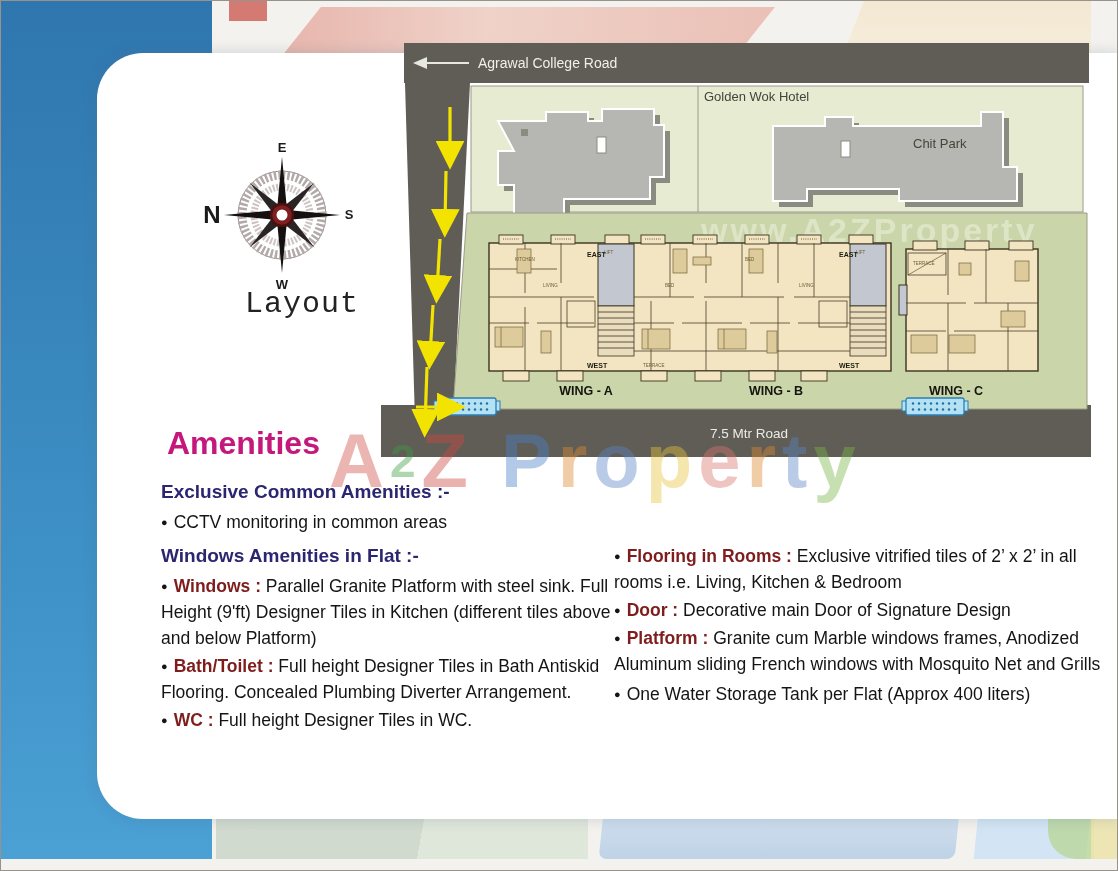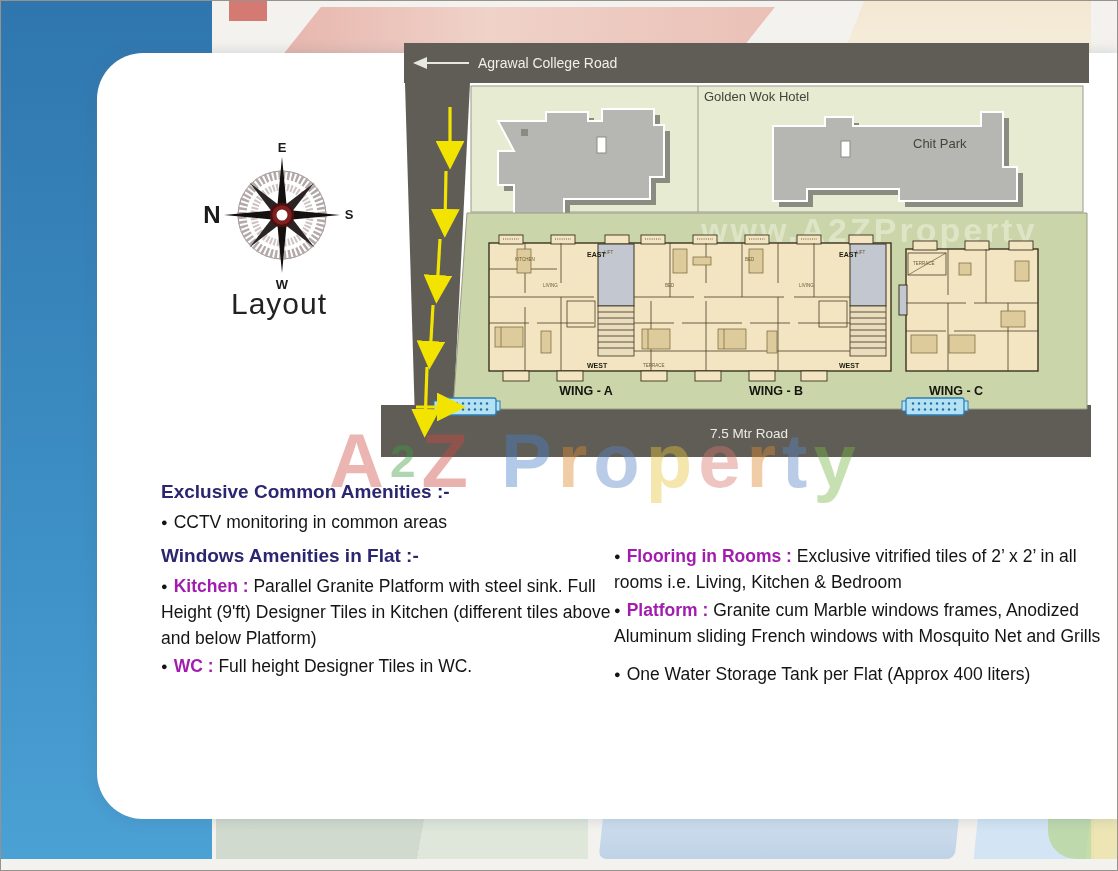--- a/index.html
+++ b/index.html
@@ -24,31 +24,31 @@
   .s4{left:1047px;top:812px;width:46px;height:46px;background:#b9d69a;opacity:.8;border-bottom-left-radius:28px;}
   .s5{left:1090px;top:812px;width:28px;height:46px;background:#ece3ad;opacity:.9;}
   
   .blue{left:0;top:0;width:211px;height:858px;
         background:linear-gradient(180deg,#2f76ae,#3f93c8 70%,#4ba0d4);}
   .card{left:96px;top:52px;width:1022px;height:766px;background:#ffffff;
         border-radius:46px 0 0 46px;box-shadow:0 0 14px rgba(80,110,140,.25);}
   
   .plansvg{left:380px;top:40px;z-index:3;}
   .compasssvg{left:196px;top:136px;z-index:3;}
-  .layout-title{left:198px;top:286px;width:160px;text-align:center;z-index:3;
-        font-size:30px;color:#222;letter-spacing:1px;}
+  .layout-title{left:198px;top:286px;width:160px;text-align:right;z-index:3;
+        font-size:30px;color:#222;letter-spacing:1px;font-family:Liberation Mono, monospace;}
   
   .amen-title{left:166px;top:424px;font-size:32px;font-weight:bold;color:#c4187c;z-index:4;}
   .amen-left{left:160px;top:470px;width:457px;z-index:4;}
   .amen-right{left:613px;top:540px;width:492px;z-index:4;}
   .am-h{color:#2b2670;font-size:19px;font-weight:bold;margin:10px 0 6px 0;}
   .am-p{font-size:17.5px;line-height:26px;color:#141414;margin:2px 0;}
-  .am-p b{color:#a21caf;}
+  .am-p b{color:#7f1d1d;}
   .blt{font-size:11px;vertical-align:2px;padding-right:6px;}
-  .gap-item{margin-top:12px;}
+  .gap-item{margin-top:4px;}
   
   .wm{left:328px;top:416px;z-index:5;font-weight:bold;font-size:76px;letter-spacing:6px;
       opacity:.42;white-space:nowrap;pointer-events:none;}
   .wm .sm{font-size:46px;vertical-align:10px;}
 </style>
 </head>
 <body>
 
 <div id="page">
 
@@ -269,28 +269,31 @@
     <g stroke="#f2e400" stroke-width="3.2">
       <line x1="449" y1="106" x2="449" y2="156" marker-end="url(#ya)"></line>
       <line x1="445" y1="170" x2="444" y2="224" marker-end="url(#ya)"></line>
       <line x1="439" y1="238" x2="436" y2="290" marker-end="url(#ya)"></line>
       <line x1="432" y1="304" x2="429" y2="356" marker-end="url(#ya)"></line>
       <line x1="426" y1="366" x2="424" y2="424" marker-end="url(#ya)"></line>
       <line x1="415" y1="406" x2="452" y2="406" marker-end="url(#ya)"></line>
     </g>
   </svg>
 
+  <div class="abs amen-title">Amenities</div>
   <div class="abs amen-left" id="amen-left">
       <div class="am-h">Exclusive Common Amenities :-</div>
       <p class="am-p"><span class="blt">●</span>CCTV monitoring in common areas</p>
       <div class="am-h">Windows Amenities in Flat :-</div>
-      <p class="am-p"><span class="blt">●</span><b>Kitchen : </b>Parallel Granite Platform with steel sink. Full Height (9'ft) Designer Tiles in Kitchen (different tiles above and below Platform)</p>
+      <p class="am-p"><span class="blt">●</span><b>Windows : </b>Parallel Granite Platform with steel sink. Full Height (9'ft) Designer Tiles in Kitchen (different tiles above and below Platform)</p>
+      <p class="am-p"><span class="blt">●</span><b>Bath/Toilet : </b>Full height Designer Tiles in Bath Antiskid Flooring. Concealed Plumbing Diverter Arrangement.</p>
       <p class="am-p"><span class="blt">●</span><b>WC : </b>Full height Designer Tiles in WC.</p>
     </div>
   <div class="abs amen-right" id="amen-right">
       <p class="am-p"><span class="blt">●</span><b>Flooring in Rooms : </b>Exclusive vitrified tiles of 2’ x 2’ in all rooms i.e. Living, Kitchen &amp; Bedroom</p>
+      <p class="am-p"><span class="blt">●</span><b>Door : </b>Decorative main Door of Signature Design</p>
       <p class="am-p"><span class="blt">●</span><b>Platform : </b>Granite cum Marble windows frames, Anodized Aluminum sliding French windows with Mosquito Net and Grills</p>
       <p class="am-p gap-item"><span class="blt">●</span>One Water Storage Tank per Flat (Approx 400 liters)</p>
     </div>
 
   <div class="abs wm" id="wm"><span style="color: rgb(208, 84, 74);">A</span><span class="sm" style="color: rgb(63, 158, 66);">2</span><span style="color: rgb(207, 74, 66);">Z</span><span style="color: rgb(0, 0, 0);"> </span><span style="color: rgb(74, 127, 200);">P</span><span style="color: rgb(224, 138, 48);">r</span><span style="color: rgb(91, 134, 198);">o</span><span style="color: rgb(229, 197, 60);">p</span><span style="color: rgb(216, 118, 110);">e</span><span style="color: rgb(224, 138, 48);">r</span><span style="color: rgb(91, 134, 198);">t</span><span style="color: rgb(122, 182, 72);">y</span></div>
 
 </div>
 
 </body></html>

